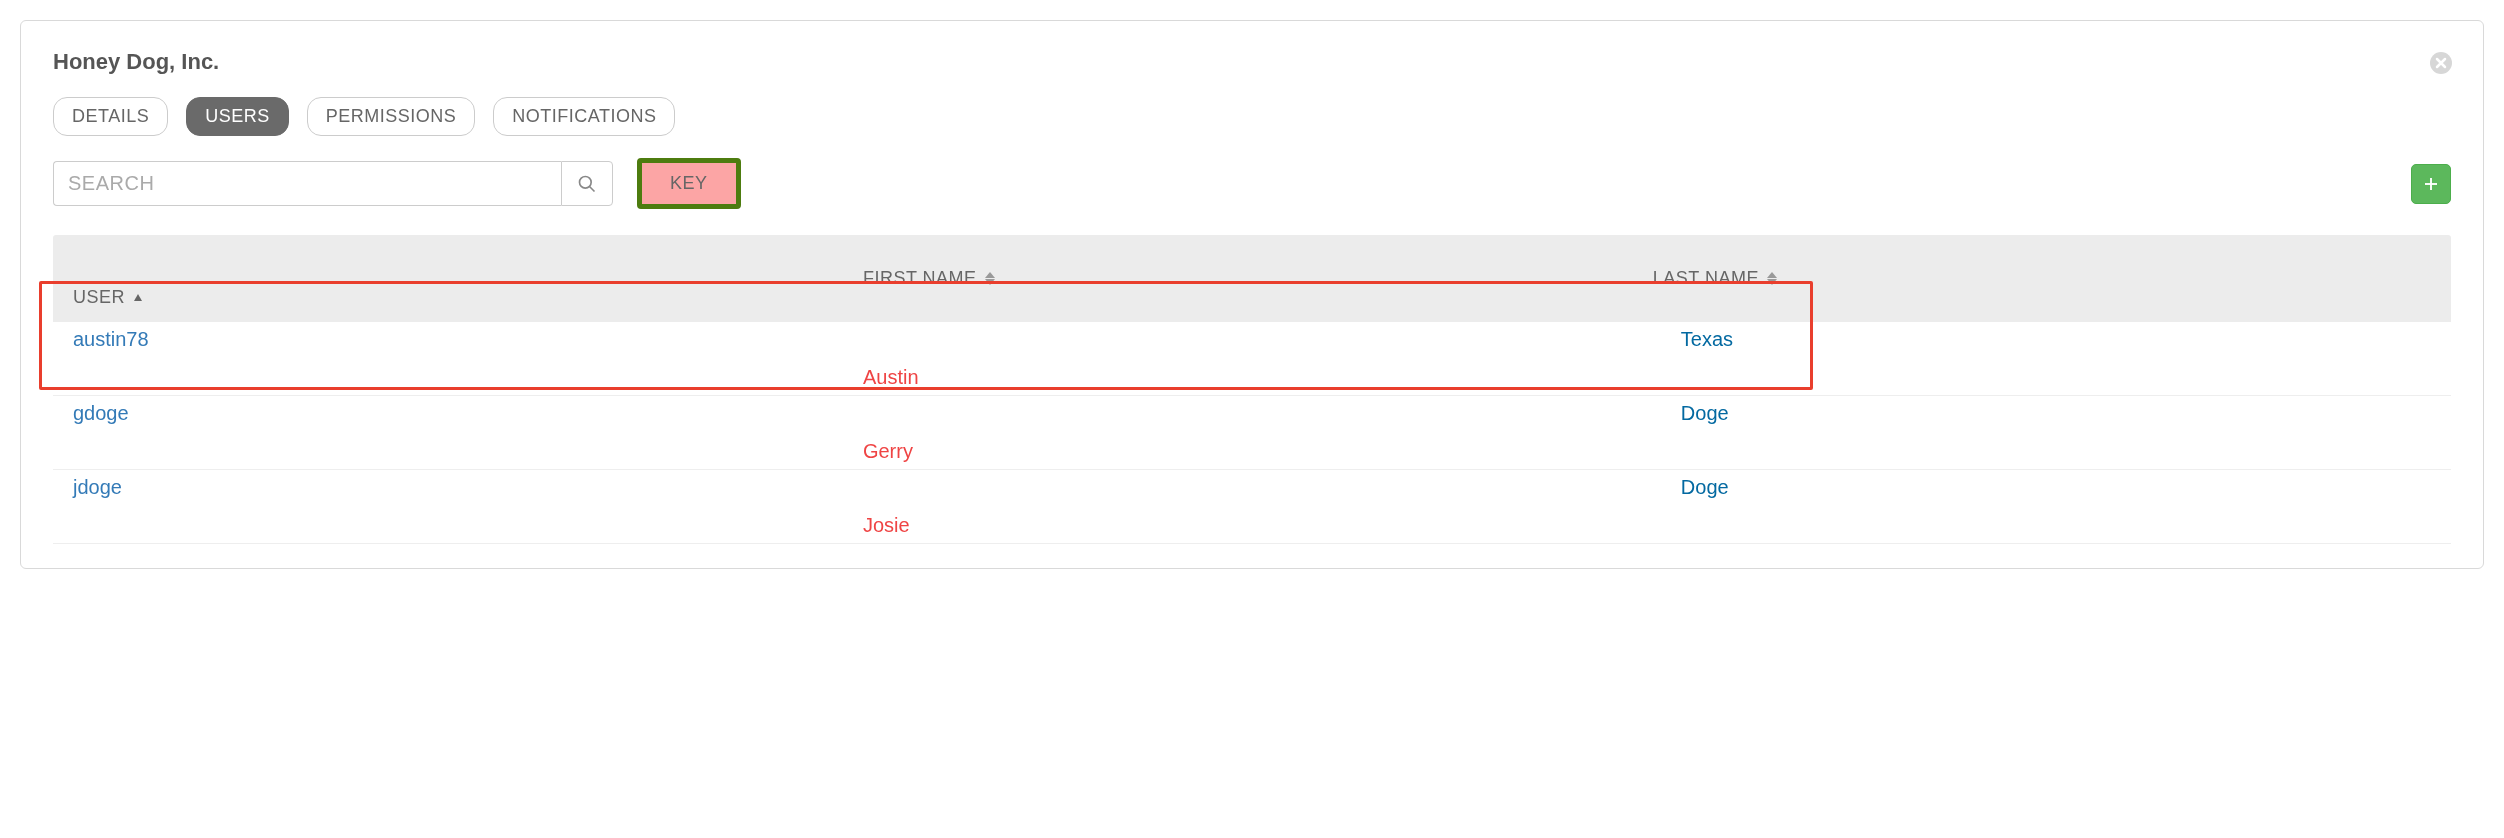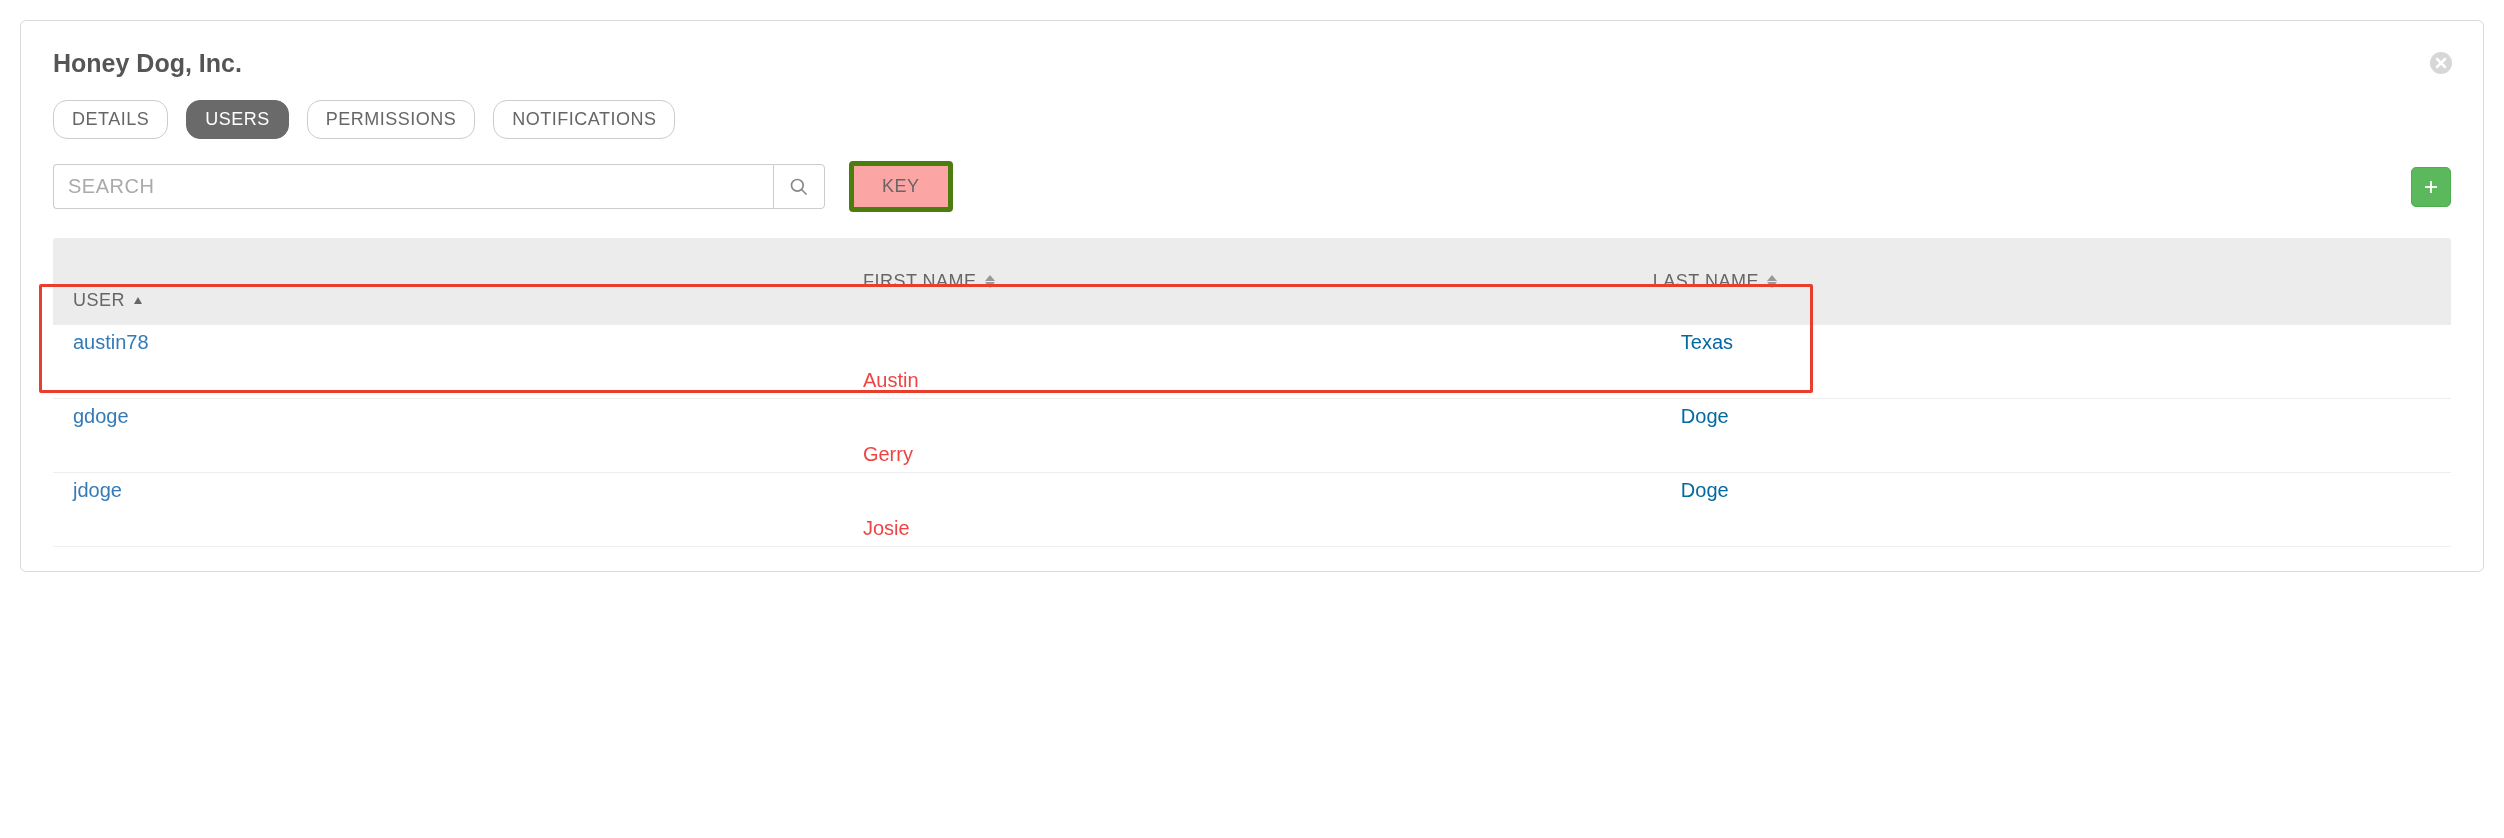--- a/index.html
+++ b/index.html
@@ -21,21 +21,21 @@
     right: 28px;
     width: 28px;
     height: 28px;
     cursor: pointer;
     display: flex;
     align-items: center;
     justify-content: center;
   }
   .close-btn svg { width: 24px; height: 24px; fill: #d7d7d7; }
   .title {
-    font-size: 25px;
+    font-size: 22px;
     font-weight: 700;
     color: #555;
     margin-bottom: 22px;
   }
   .tabs {
     display: flex;
     gap: 18px;
     margin-bottom: 22px;
   }
   .tab {
@@ -54,21 +54,21 @@
     color: #fff;
   }
   .toolbar {
     display: flex;
     align-items: center;
     gap: 24px;
     margin-bottom: 26px;
   }
   .search-group {
     display: flex;
-    width: 772px;
+    width: 560px;
   }
   .search-input {
     flex: 1;
     border: 1px solid #ccc;
     border-right: none;
     border-radius: 4px 0 0 4px;
     padding: 10px 14px;
     font-size: 20px;
     color: #555;
     outline: none;

